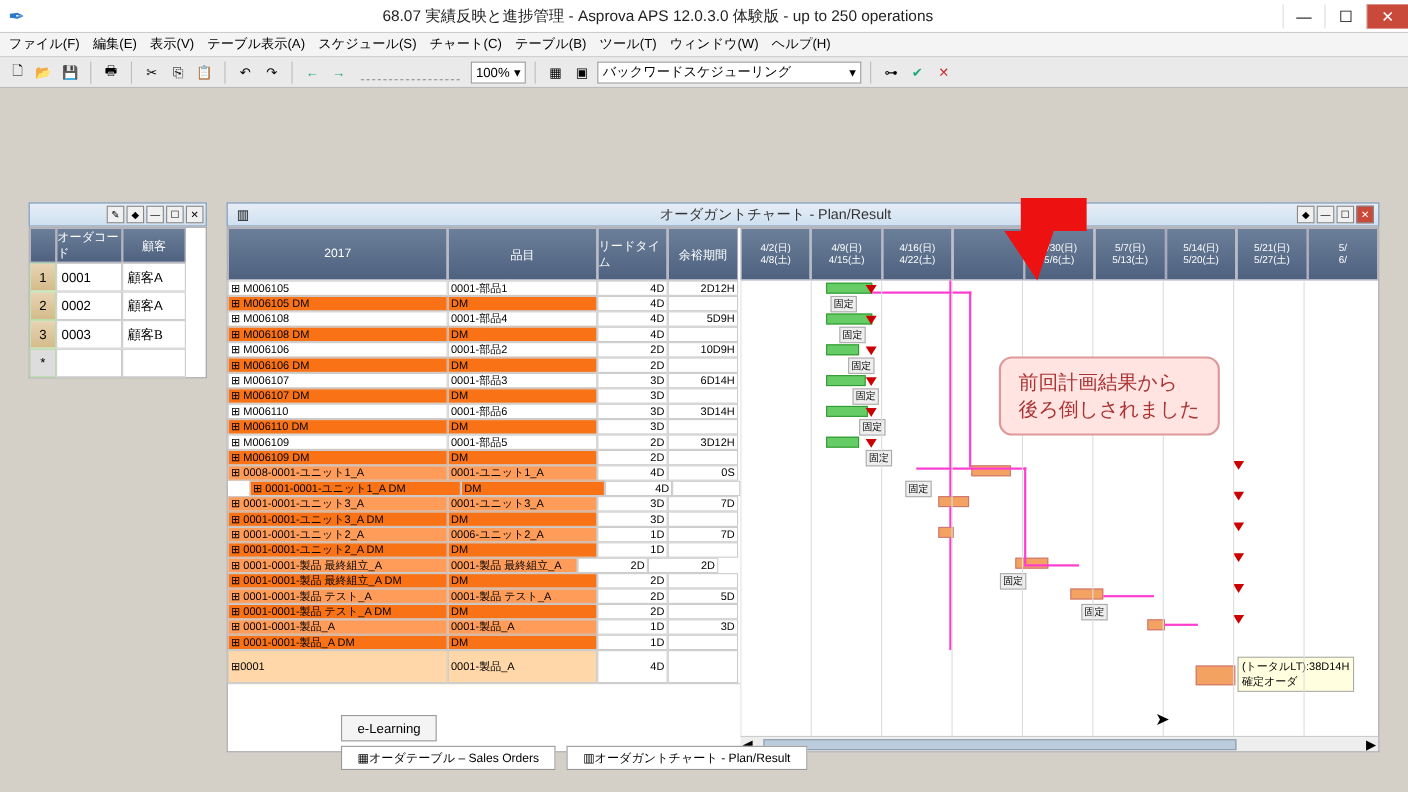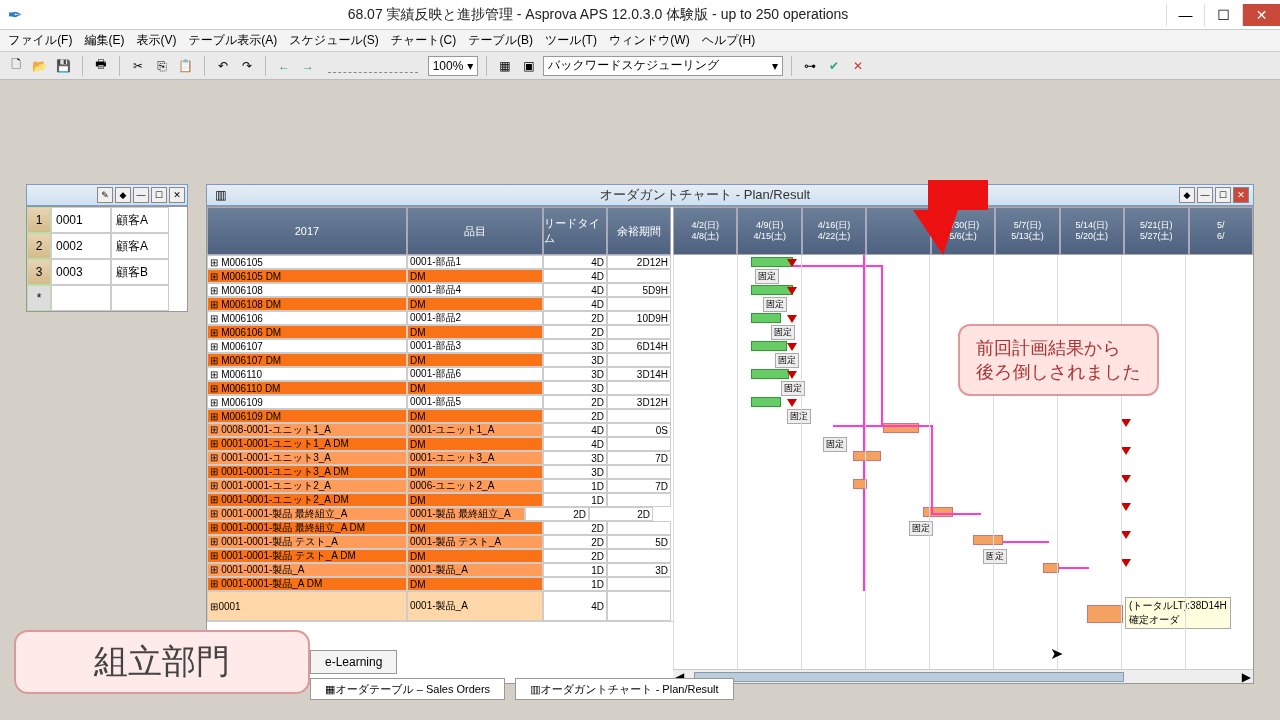--- a/index.html
+++ b/index.html
@@ -127,35 +127,40 @@
 
   <div class="left-panel">
     <div class="lp-tbar">
       <div class="lp-tbtn">✎</div>
       <div class="lp-tbtn">◆</div>
       <div class="lp-tbtn">—</div>
       <div class="lp-tbtn">☐</div>
       <div class="lp-tbtn">✕</div>
     </div>
     <div class="order-table">
+      <div class="ot-head">
+        <div class="ot-cell-h" style="width:24px;"></div>
+        <div class="ot-cell-h" style="width:60px;">オーダコード</div>
+        <div class="ot-cell-h" style="width:58px;">顧客</div>
+      </div>
       <div id="order-rows">
           <div class="ot-row">
             <div class="ot-num">1</div>
             <div class="ot-cell" style="width:60px;">0001</div>
             <div class="ot-cell" style="width:58px;">顧客A</div>
           </div>
           <div class="ot-row">
             <div class="ot-num">2</div>
             <div class="ot-cell" style="width:60px;">0002</div>
             <div class="ot-cell" style="width:58px;">顧客A</div>
           </div>
           <div class="ot-row">
             <div class="ot-num">3</div>
             <div class="ot-cell" style="width:60px;">0003</div>
-            <div class="ot-cell" style="width:58px;">顧客B</div>
+            <div class="ot-cell" style="width:58px;font-family:Liberation Serif, serif;">顧客B</div>
           </div>
         </div>
       <div class="ot-row">
           <div class="ot-num" style="background:#ddd;">*</div>
           <div class="ot-cell" style="width:60px;"></div>
           <div class="ot-cell" style="width:58px;"></div>
         </div>
     </div>
   </div>
 
@@ -251,21 +256,21 @@
               <div class="gl-c" style="width:64px;justify-content:flex-end;">2D</div>
               <div class="gl-c" style="width:64px;justify-content:flex-end;"></div>
             </div>
             <div class="gl-row">
               <div class="gl-c c-orange" style="width:200px;">⊞ 0008-0001-ユニット1_A</div>
               <div class="gl-c c-orange" style="width:136px;">0001-ユニット1_A</div>
               <div class="gl-c" style="width:64px;justify-content:flex-end;">4D</div>
               <div class="gl-c" style="width:64px;justify-content:flex-end;">0S</div>
             </div>
             <div class="gl-row">
-              <div class="gl-c c-lav" style="width:200px;">⊞ 0001-0001-ユニット1_A DM</div>
+              <div class="gl-c c-lav" style="width:200px;margin-left:20px;">⊞ 0001-0001-ユニット1_A DM</div>
               <div class="gl-c c-lav" style="width:136px;">DM</div>
               <div class="gl-c" style="width:64px;justify-content:flex-end;">4D</div>
               <div class="gl-c" style="width:64px;justify-content:flex-end;"></div>
             </div>
             <div class="gl-row">
               <div class="gl-c c-orange" style="width:200px;">⊞ 0001-0001-ユニット3_A</div>
               <div class="gl-c c-orange" style="width:136px;">0001-ユニット3_A</div>
               <div class="gl-c" style="width:64px;justify-content:flex-end;">3D</div>
               <div class="gl-c" style="width:64px;justify-content:flex-end;">7D</div>
             </div>
@@ -429,30 +434,29 @@
           </div>
         <div style="position:absolute;bottom:0;left:0;right:0;height:14px;background:#eee;border-top:1px solid #ccc;display:flex;align-items:center;">
           <span style="padding:0 2px;">◀</span>
           <div style="flex:0 0 430px;height:10px;background:#bcd;border:1px solid #89a;margin-left:8px;"></div>
           <span style="margin-left:auto;padding:0 2px;">▶</span>
         </div>
       </div>
     </div>
   </div>
 
-  <div class="callout" style="left:958px;top:244px;white-space:pre-line;">前回計画結果から
+  <div class="callout" style="left:908px;top:244px;white-space:pre-line;">前回計画結果から
 後ろ倒しされました</div>
 
   <svg class="red-arrow" style="left:898px;top:100px;" width="90" height="80">
     <polygon points="30,0 90,0 90,30 60,30 45,75 15,30 30,30" fill="#e11"></polygon>
   </svg>
 
   <div class="cursor" style="left:1050px;top:564px;">➤</div>
 
-  <div class="big-label">組立部門</div>
 
   <div class="bottom-tabs">
     <div class="btab">e-Learning</div>
   </div>
   <div class="doc-tabs">
     <div class="dtab">▦ <span>オーダテーブル – Sales Orders</span></div>
     <div class="dtab">▥ <span>オーダガントチャート - Plan/Result</span></div>
   </div>
 </div>
 

